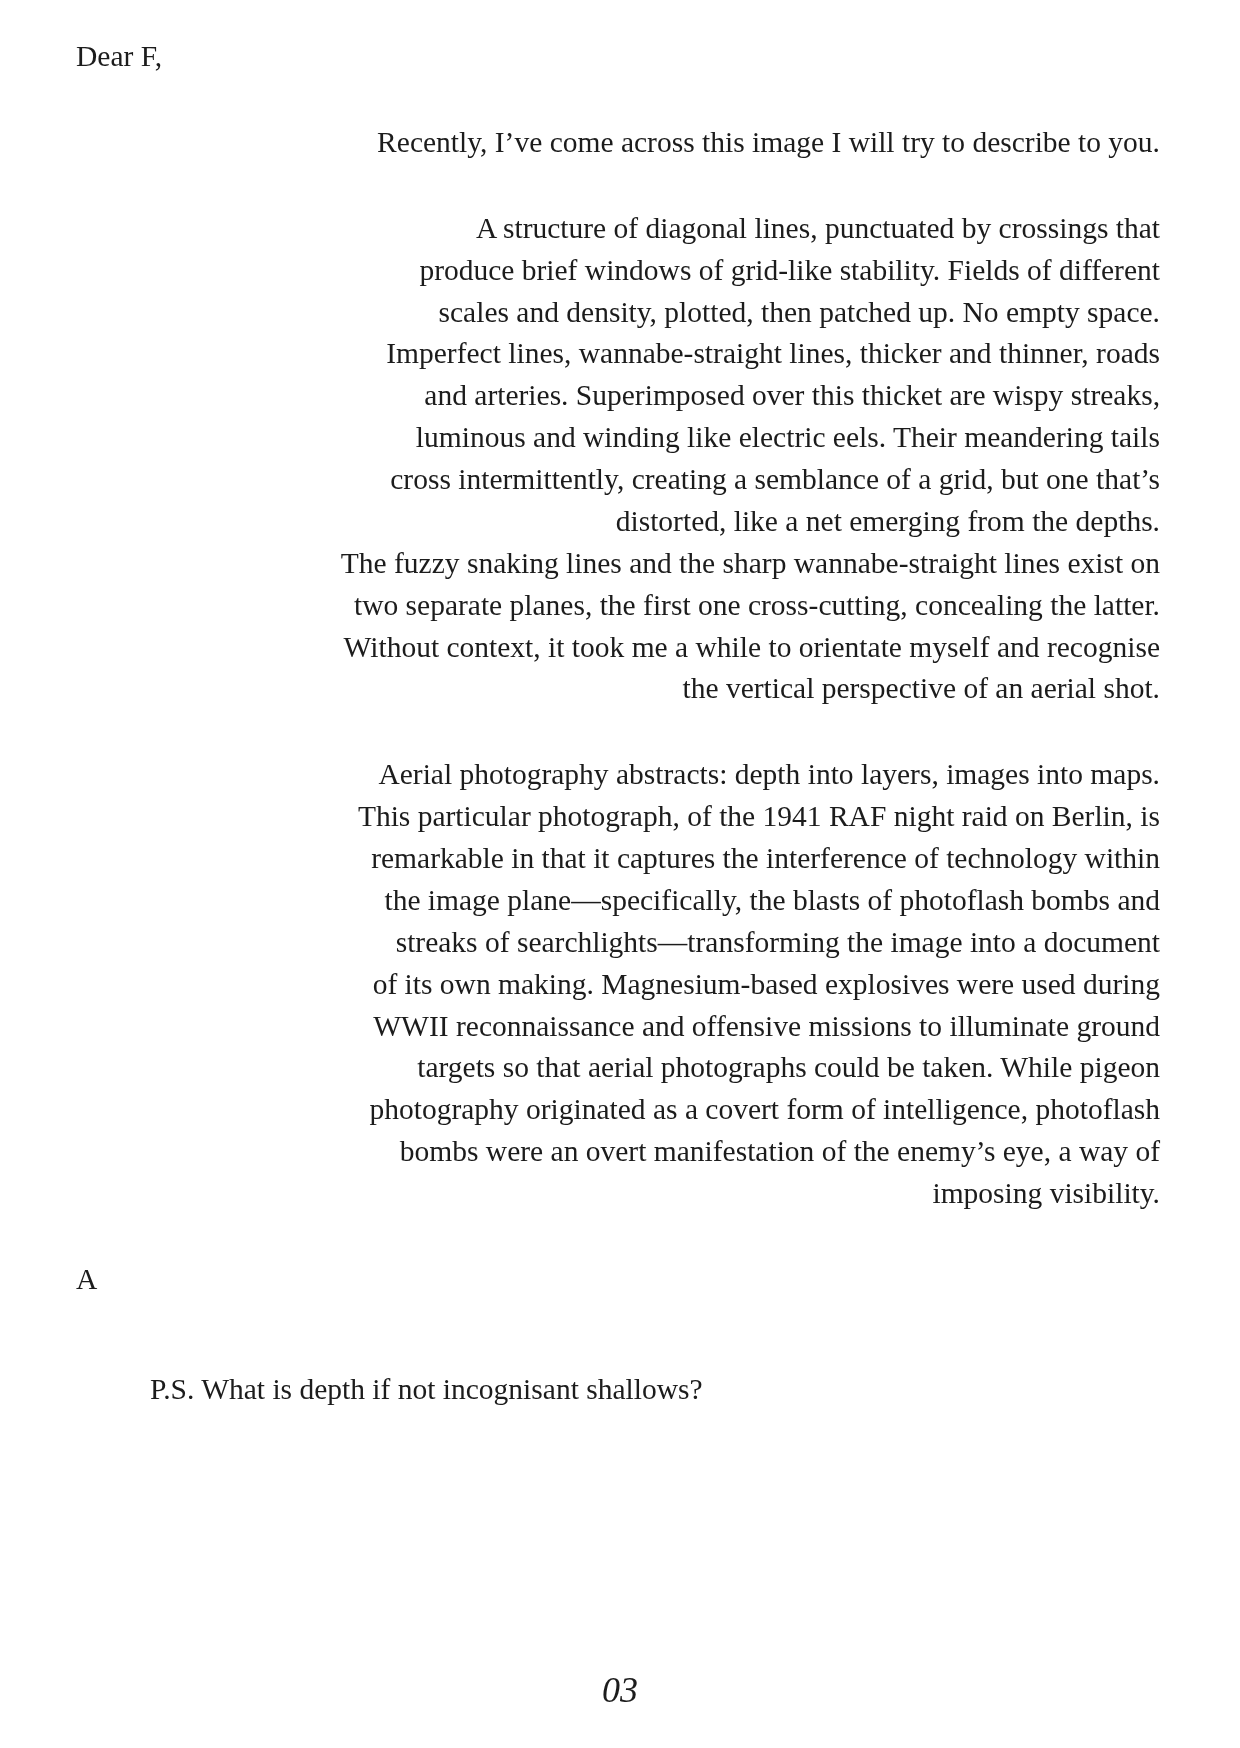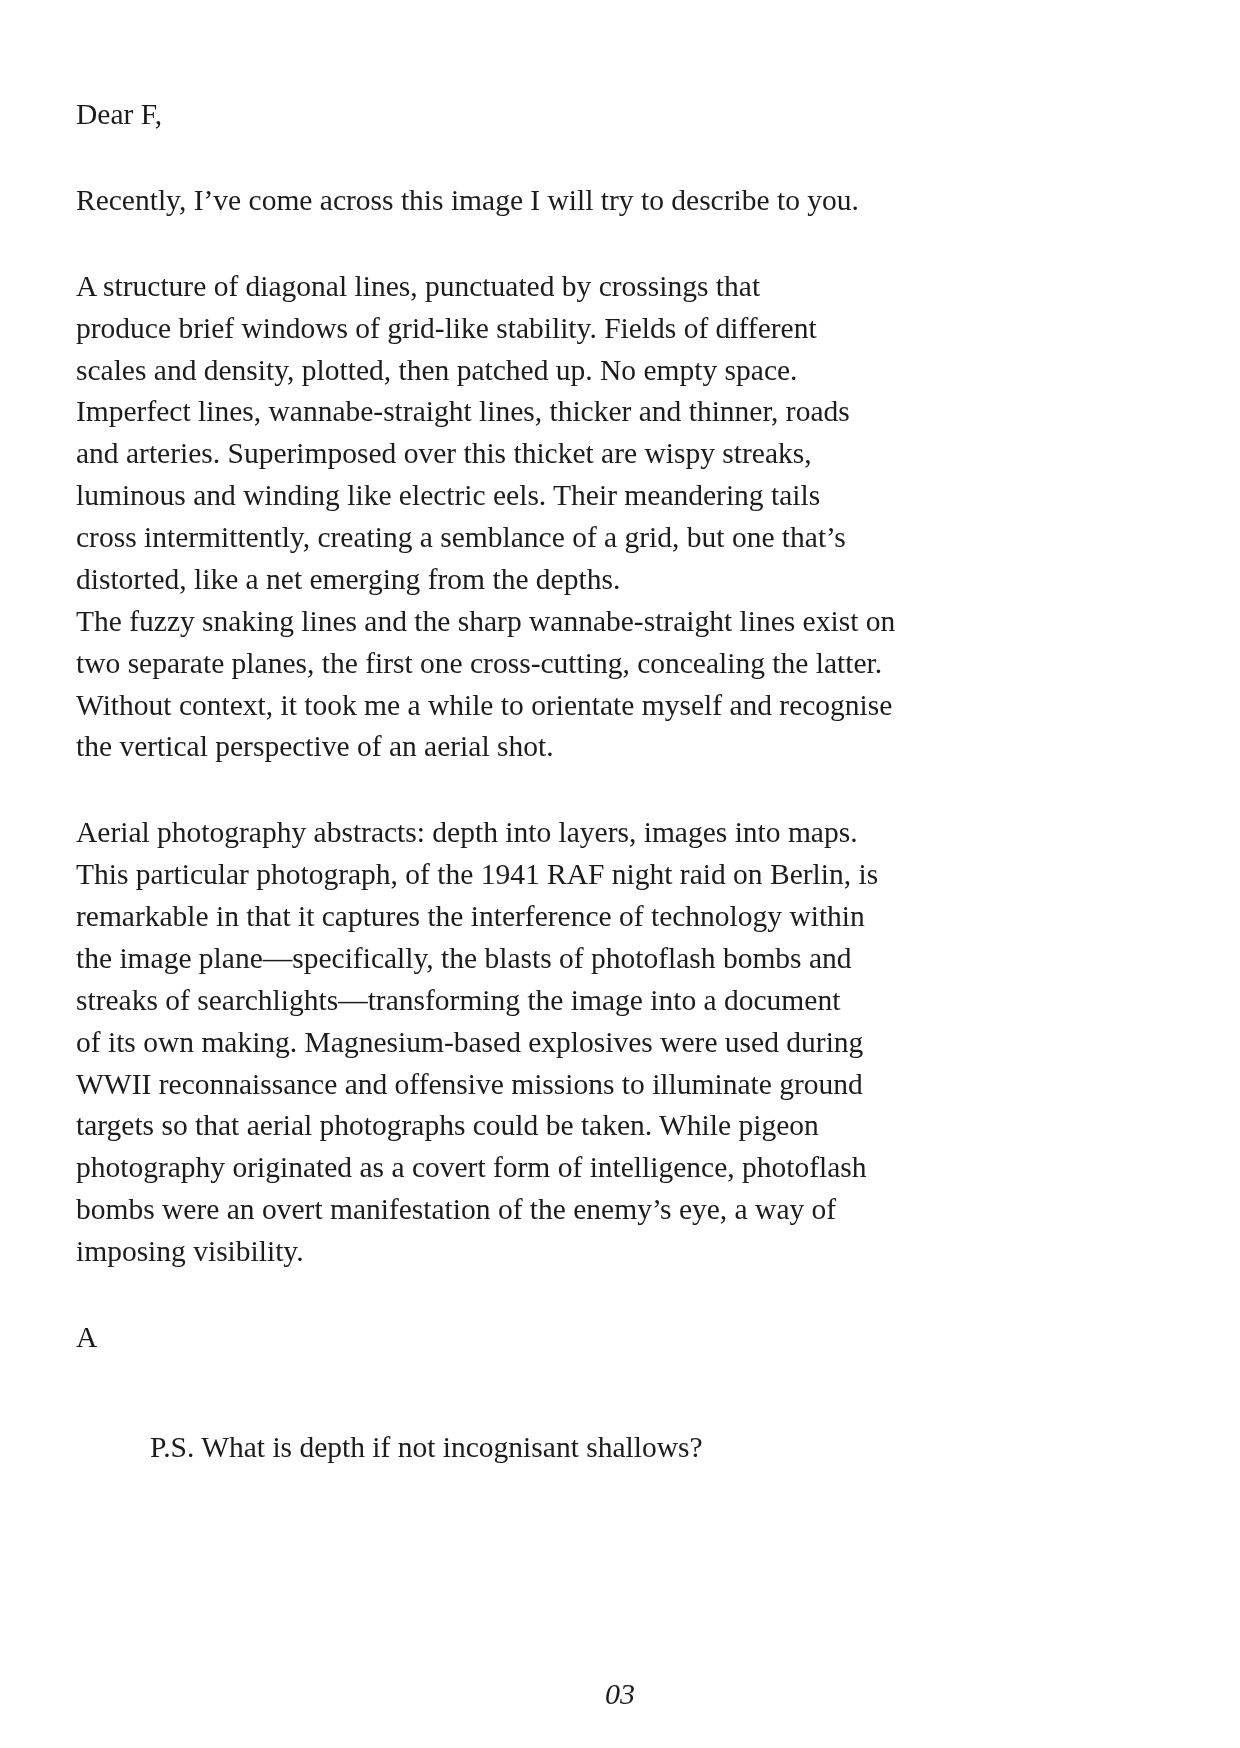--- a/index.html
+++ b/index.html
@@ -6,49 +6,50 @@
     margin: 0;
     padding: 0;
     background: #ffffff;
   }
   .sheet {
     position: relative;
     width: 1240px;
     height: 1748px;
     background: #ffffff;
     box-sizing: border-box;
-    padding: 94px 80px 0 76px;
+    padding: 36px 80px 0 76px;
     font-family: "Liberation Serif", "DejaVu Serif", serif;
     color: #1c1c1c;
     font-size: 29.5px;
     line-height: 1.42;
     overflow: hidden;
   }
   .para {
     margin: 0 0 44px 0;
     white-space: pre-line;
+    text-align: right;
   }
   .salutation {
     margin: 0 0 44px 0;
   }
   .signature {
     margin: 42px 0 0 0;
   }
   .postscript {
     margin: 68px 0 0 74px;
     white-space: pre-line;
   }
   .page-number {
     position: absolute;
     left: 0;
     right: 0;
     bottom: 32px;
     text-align: center;
     font-style: italic;
-    font-size: 30px;
+    font-size: 36px;
     color: #1c1c1c;
   }
 </style>
 </head>
 <body>
 
 <div class="sheet">
 
   <p class="salutation">Dear F,</p>
 

